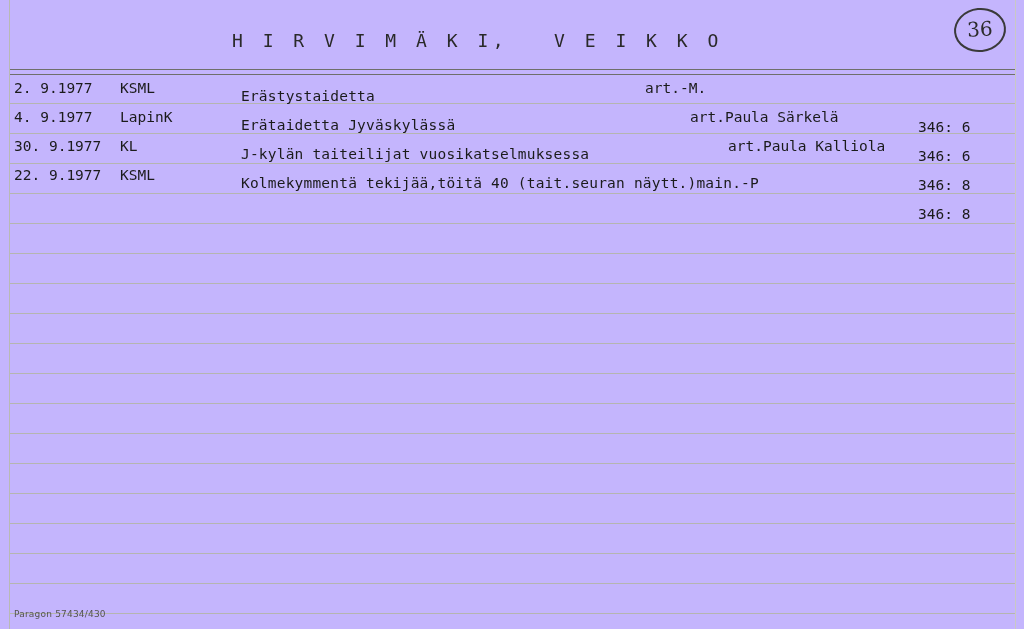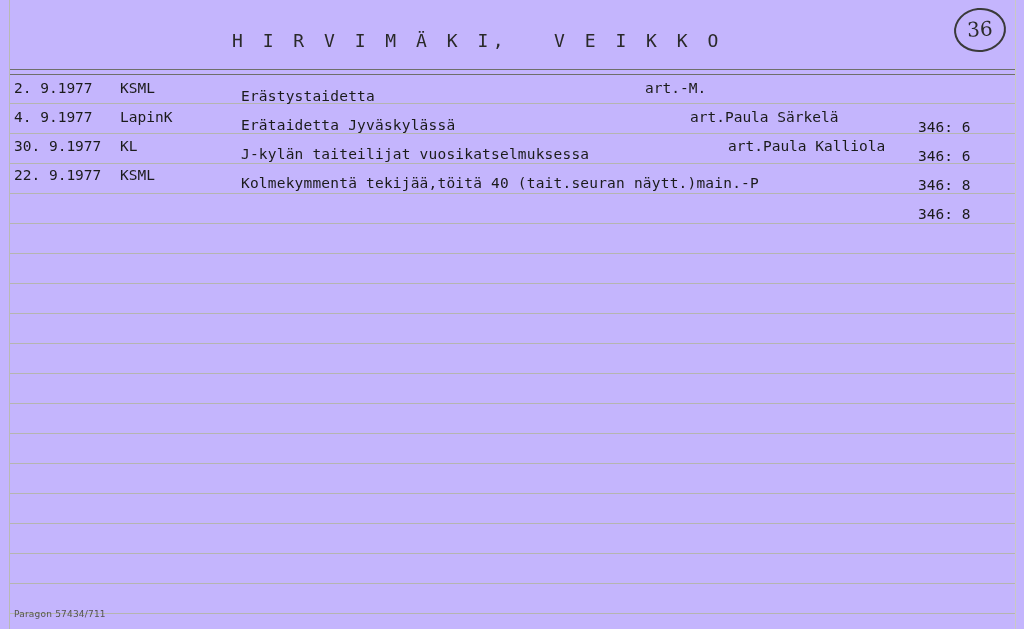--- a/index.html
+++ b/index.html
@@ -209,16 +209,16 @@
       <div class="line-row"></div>
     </div>
 
   <div class="entries" id="entries">
       <div class="entry" style="top: 0px;"><span class="e-date" style="left: 14px;">2. 9.1977</span><span class="e-src">KSML</span><span class="e-title">Erästystaidetta</span><span class="e-author" style="left: 645px;">art.-M.</span><span class="e-ref">346: 6</span></div>
       <div class="entry" style="top: 29px;"><span class="e-date" style="left: 14px;">4. 9.1977</span><span class="e-src">LapinK</span><span class="e-title">Erätaidetta Jyväskylässä</span><span class="e-author" style="left: 690px;">art.Paula Särkelä</span><span class="e-ref">346: 6</span></div>
       <div class="entry" style="top: 58px;"><span class="e-date" style="left: 14px;">30. 9.1977</span><span class="e-src">KL</span><span class="e-title">J-kylän taiteilijat vuosikatselmuksessa</span><span class="e-author" style="left: 700px; margin-left: 28px;">art.Paula Kalliola</span><span class="e-ref">346: 8</span></div>
       <div class="entry" style="top: 87px;"><span class="e-date" style="left: 14px;">22. 9.1977</span><span class="e-src">KSML</span><span class="e-title">Kolmekymmentä tekijää,töitä 40 (tait.seuran näytt.)main.-P</span><span class="e-ref">346: 8</span></div>
     </div>
 
-  <div class="footer">Paragon 57434/711</div>
+  <div class="footer">Paragon 57434/430</div>
 
   <div class="speckle"></div>
 </div>
 
 </body></html>

